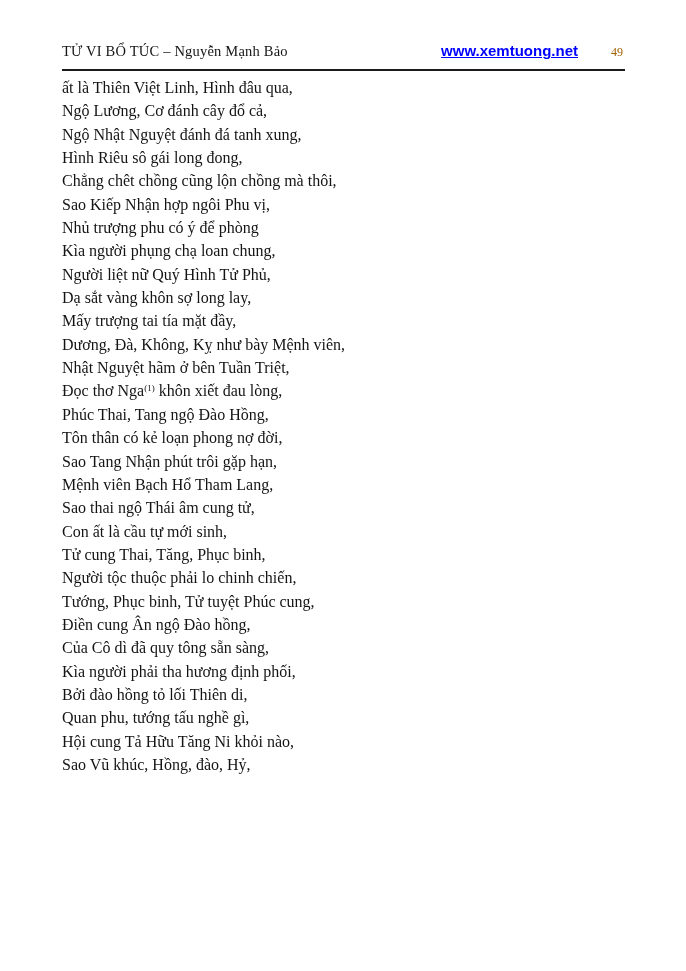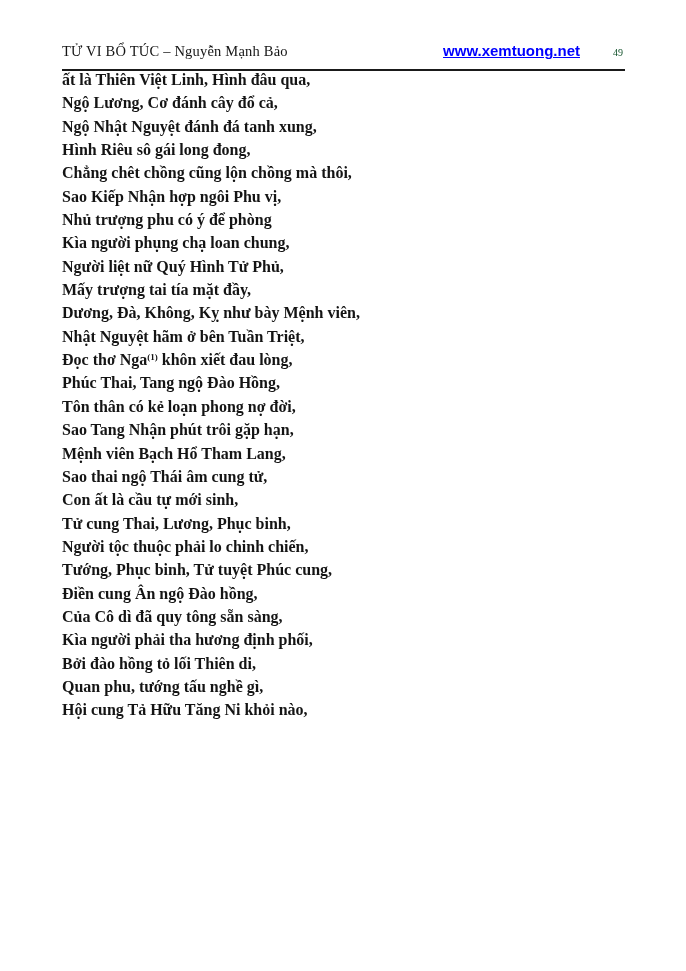--- a/index.html
+++ b/index.html
@@ -38,36 +38,35 @@
   .website-link {
     font-family: "Liberation Sans", sans-serif;
     font-weight: bold;
     font-size: 15px;
     color: #0000ff;
     text-decoration: underline;
     cursor: pointer;
     white-space: nowrap;
   }
   .page-number {
-    font-size: 10px;
-    color: #14532d;
+    font-size: 12px;
+    color: #a16207;
   }
   .header-rule {
     position: absolute;
     left: 62px;
     top: 69px;
     width: 563px;
     height: 2px;
     background: #1a1a1a;
   }
   .poem {
     position: absolute;
     left: 62px;
-    top: 68px;
-    font-weight: bold;
+    top: 76px;
   }
   .poem-line {
     font-size: 16px;
     line-height: 23.35px;
     white-space: nowrap;
   }
   .poem-line sup {
     font-size: 9px;
     line-height: 0;
     vertical-align: 5px;
@@ -113,38 +112,40 @@
   <div class="poem">
       <div class="poem-line">ất là Thiên Việt Linh, Hình đâu qua,</div>
       <div class="poem-line">Ngộ Lương, Cơ đánh cây đổ cả,</div>
       <div class="poem-line">Ngộ Nhật Nguyệt đánh đá tanh xung,</div>
       <div class="poem-line">Hình Riêu sô gái long đong,</div>
       <div class="poem-line">Chẳng chêt chồng cũng lộn chồng mà thôi,</div>
       <div class="poem-line">Sao Kiếp Nhận hợp ngôi Phu vị,</div>
       <div class="poem-line">Nhủ trượng phu có ý để phòng</div>
       <div class="poem-line">Kìa người phụng chạ loan chung,</div>
       <div class="poem-line">Người liệt nữ Quý Hình Tử Phủ,</div>
+      <div class="poem-line">Dạ sắt vàng khôn sợ long lay,</div>
       <div class="poem-line">Mấy trượng tai tía mặt đầy,</div>
       <div class="poem-line">Dương, Đà, Không, Kỵ như bày Mệnh viên,</div>
       <div class="poem-line">Nhật Nguyệt hãm ở bên Tuần Triệt,</div>
       <div class="poem-line">Đọc thơ Nga<sup>(1)</sup> khôn xiết đau lòng,</div>
       <div class="poem-line">Phúc Thai, Tang ngộ Đào Hồng,</div>
       <div class="poem-line">Tôn thân có kẻ loạn phong nợ đời,</div>
       <div class="poem-line">Sao Tang Nhận phút trôi gặp hạn,</div>
       <div class="poem-line">Mệnh viên Bạch Hổ Tham Lang,</div>
       <div class="poem-line">Sao thai ngộ Thái âm cung tử,</div>
       <div class="poem-line">Con ất là cầu tự mới sinh,</div>
-      <div class="poem-line">Tử cung Thai, Lương, Phục binh,</div>
+      <div class="poem-line">Tử cung Thai, Tăng, Phục binh,</div>
       <div class="poem-line">Người tộc thuộc phải lo chinh chiến,</div>
       <div class="poem-line">Tướng, Phục binh, Tử tuyệt Phúc cung,</div>
       <div class="poem-line">Điền cung Ân ngộ Đào hồng,</div>
       <div class="poem-line">Của Cô dì đã quy tông sẵn sàng,</div>
       <div class="poem-line">Kìa người phải tha hương định phối,</div>
       <div class="poem-line">Bởi đào hồng tỏ lối Thiên di,</div>
       <div class="poem-line">Quan phu, tướng tấu nghề gì,</div>
       <div class="poem-line">Hội cung Tả Hữu Tăng Ni khỏi nào,</div>
+      <div class="poem-line">Sao Vũ khúc, Hồng, đào, Hỷ,</div>
     </div>
 
   <div class="footnote-rule"></div>
 
   <div class="footnote"><sup>(1)</sup><span>Thơ Nga là Thơ Lục Nga nói về cha mẹ mất sớm</span></div>
 
 </div>
 
 </body></html>

